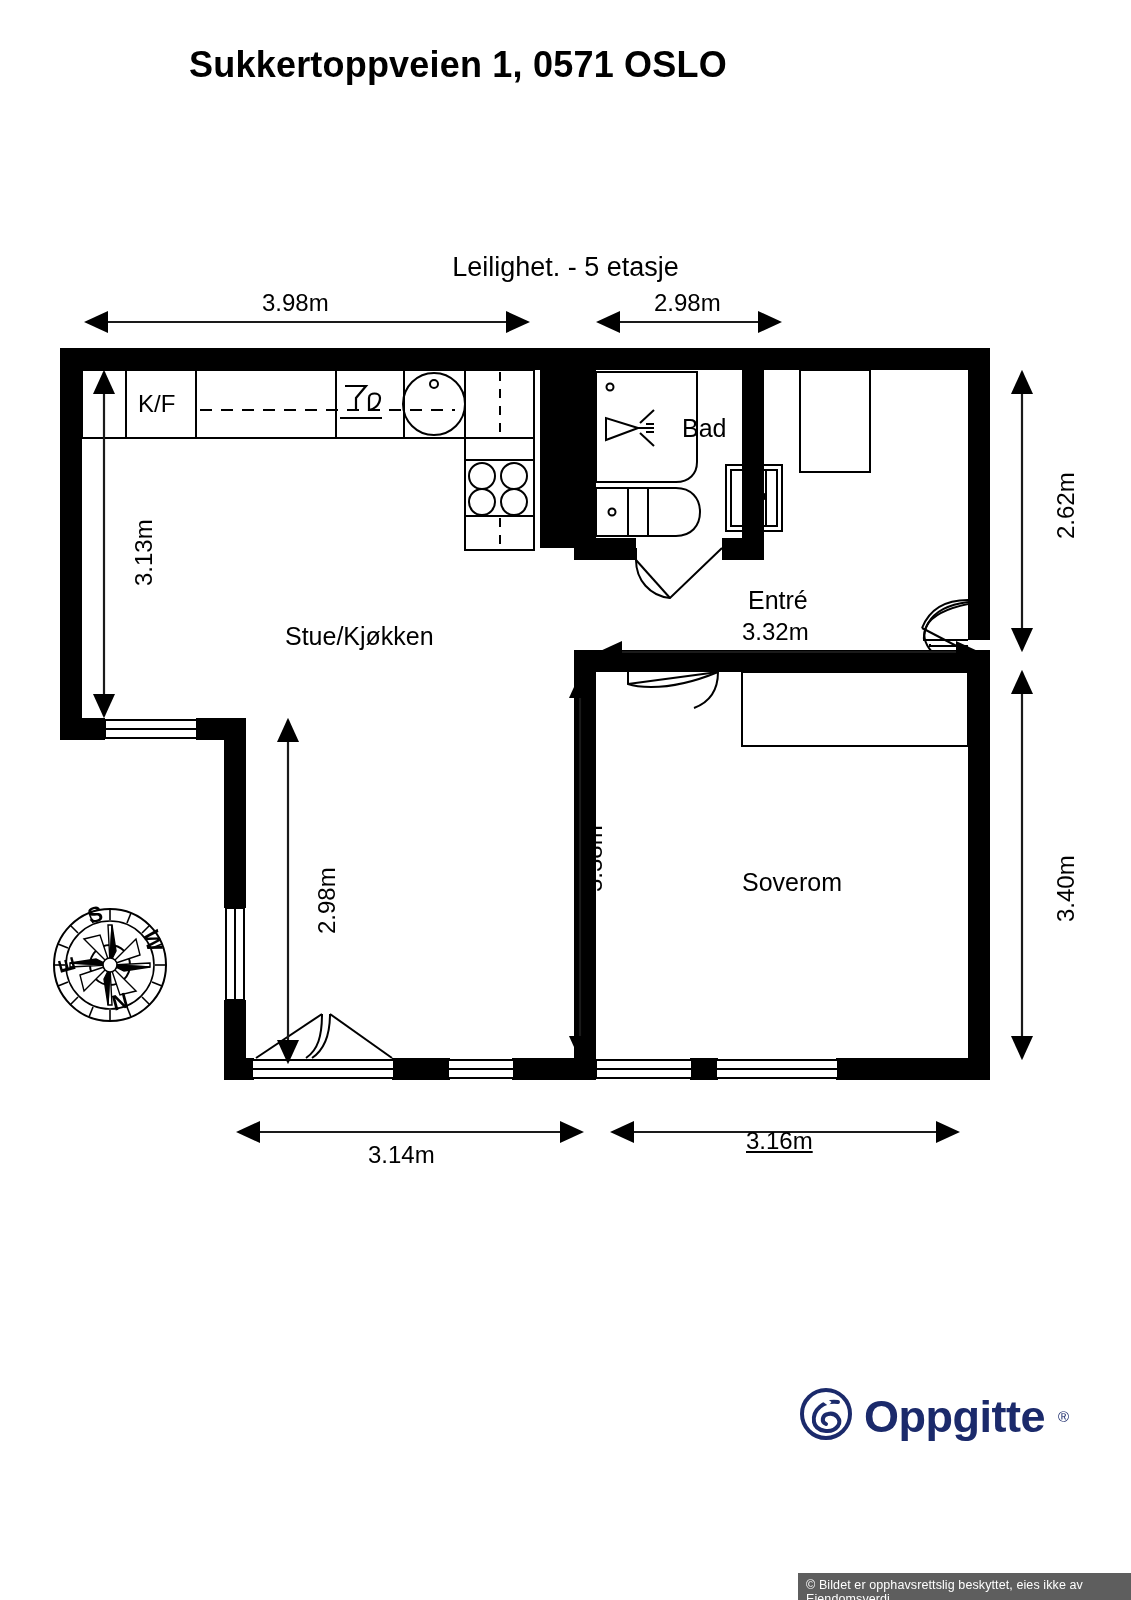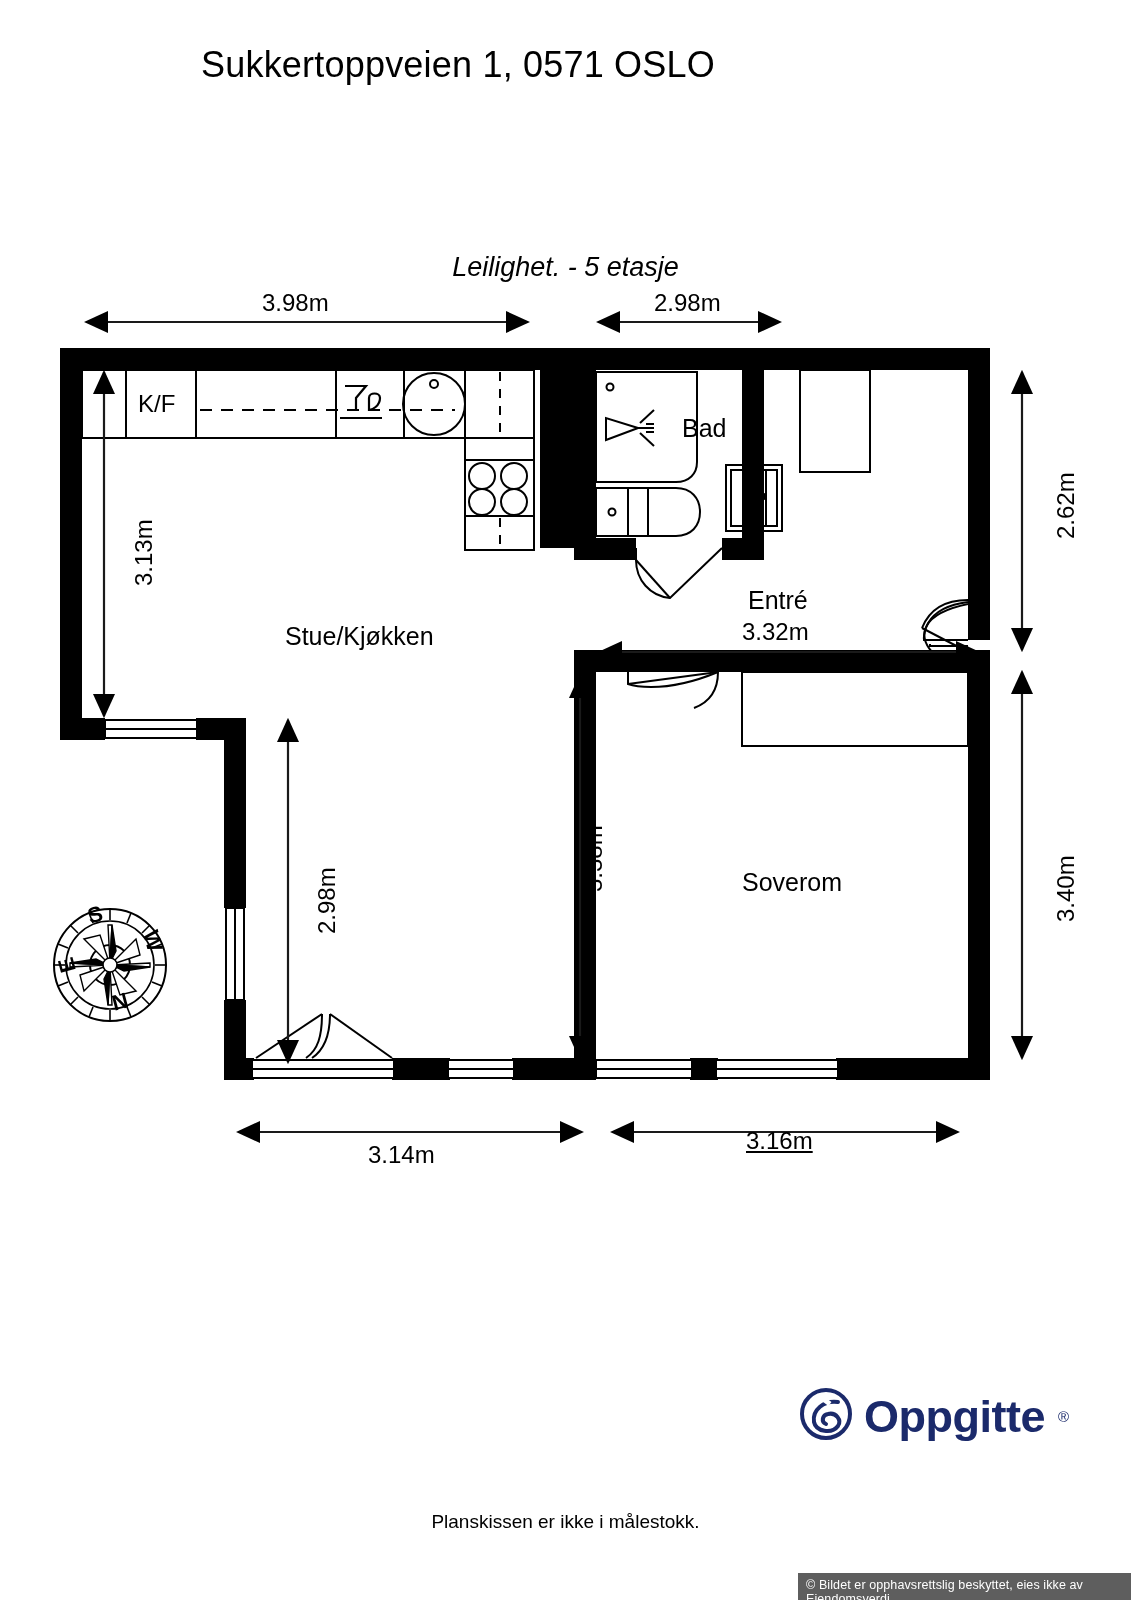--- a/index.html
+++ b/index.html
@@ -17,32 +17,31 @@
   }
 
   
   #page-title {
     position: absolute;
     top: 44px;
     left: 0;
     width: 916px;
     text-align: center;
     font-size: 36px;
-    font-weight: 400;
+    font-weight: 700;
     letter-spacing: 0.2px;
   }
   #floor-subtitle {
     position: absolute;
     top: 252px;
     left: 0;
     width: 1131px;
     text-align: center;
     font-size: 27px;
     font-weight: 400;
-    font-style: italic;
   }
 
   
   #floorplan-svg-wrap {
     position: absolute;
     top: 0;
     left: 0;
     width: 1131px;
     height: 1600px;
     pointer-events: none;
@@ -385,18 +384,17 @@
       <circle cx="26" cy="26" r="24" fill="none" stroke="#1b2a6b" stroke-width="4"></circle>
       <path d="M38 14 C24 12, 12 22, 14 34 C16 44, 32 46, 38 38 C42 32, 36 24, 28 26 C22 27, 21 34, 26 36" fill="none" stroke="#1b2a6b" stroke-width="4" stroke-linecap="round"></path>
       <path d="M6 22 L22 10 L30 16" fill="none" stroke="#ffffff" stroke-width="5"></path>
     </svg>
   </span>
   <span class="logo-text">Oppgitte</span>
   <span class="logo-reg">®</span>
 </div>
 
 <div id="disclaimer">
-  <div>Planskissen er ikke i målestokk.</div>
 </div>
 
 <div id="copyright-bar">
   <span>© Bildet er opphavsrettslig beskyttet, eies ikke av Eiendomsverdi</span>
 </div>
 
 </body></html>

